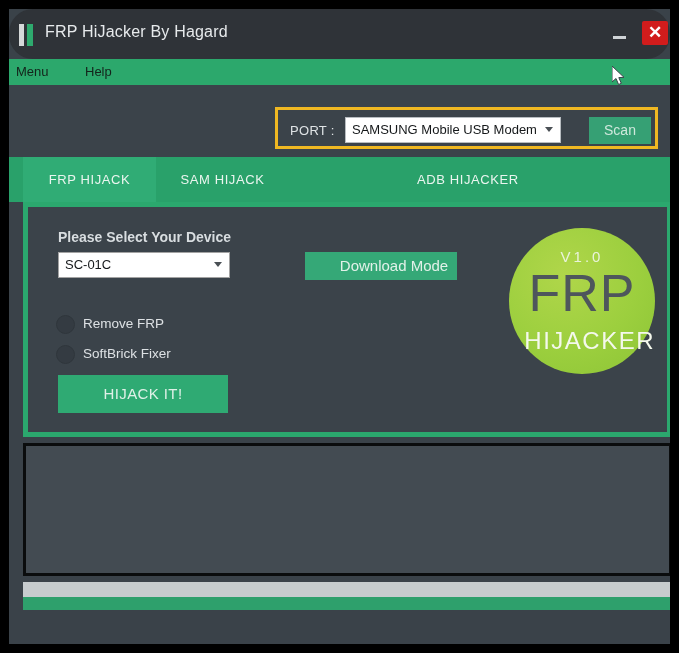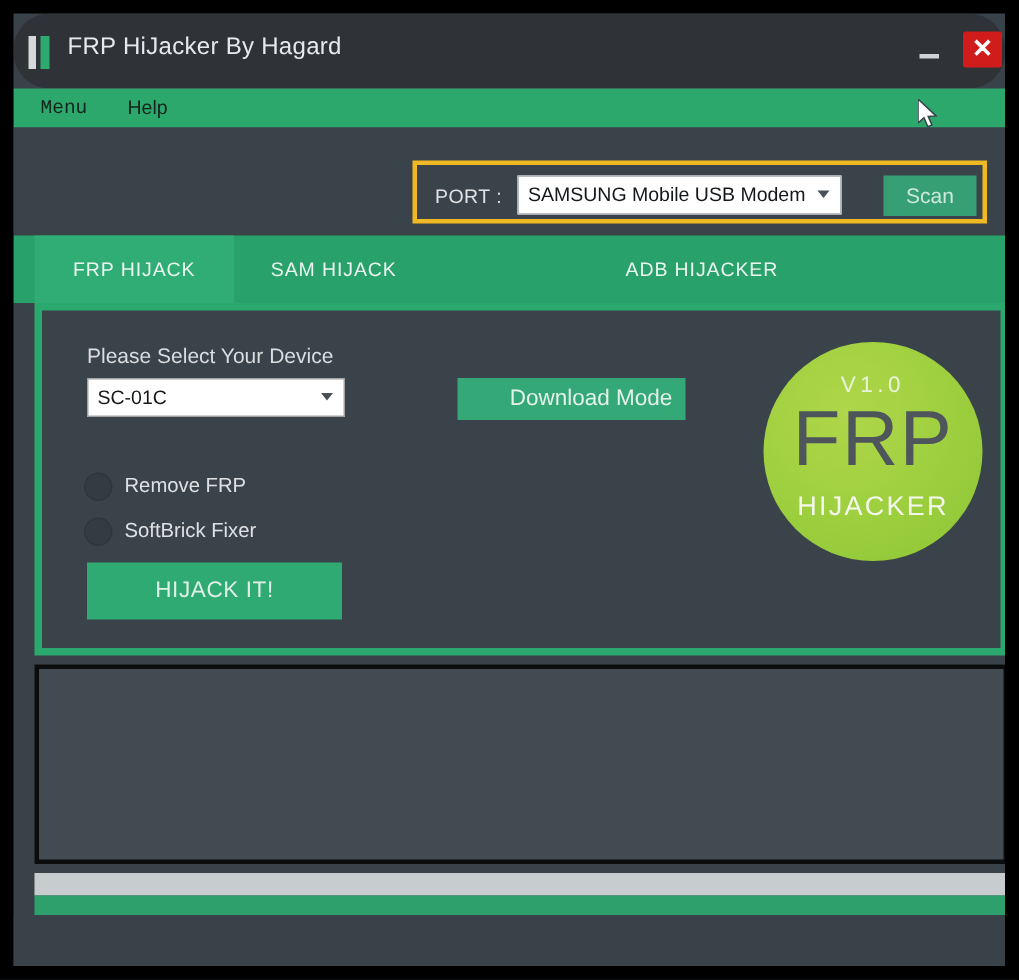--- a/index.html
+++ b/index.html
@@ -51,21 +51,21 @@
 
   
   .menubar{
     position:absolute;left:0;top:50px;width:661px;height:26px;
     background:#2ca86c;
   }
   .menu-item{
     position:absolute;top:4px;height:18px;line-height:18px;
     font-size:13px;color:#14231b;cursor:pointer;
   }
-  .menu-item.m0{left:18px;font-family:Liberation Mono, monospace;}
+  .menu-item.m0{left:7px;}
   .menu-item.m1{left:76px;}
 
   
   .port-band{
     position:absolute;left:0;top:76px;width:661px;height:72px;
     background:#3b434a;
   }
   .port-annot{
     position:absolute;left:266px;top:22px;width:383px;height:42px;
     border:3px solid #f0b822;box-sizing:border-box;
@@ -124,21 +124,21 @@
     position:absolute;left:14px;top:193px;width:649px;height:235px;
     background:#2ba86e;
   }
   .panel-inner{
     position:absolute;left:5px;top:5px;width:639px;height:225px;
     background:#3b434a;
   }
 
   .sel-label{
     position:absolute;left:30px;top:22px;
-    font-size:14px;color:#d8dde0;
+    font-size:14px;color:#d8dde0;font-weight:bold;
   }
   .dev-select{
     position:absolute;left:30px;top:45px;width:172px;height:26px;
     background:#ffffff;border:1px solid #a3a3a3;box-sizing:border-box;cursor:pointer;
   }
   .dev-select .val{
     position:absolute;left:6px;top:4px;font-size:13px;color:#15181a;
   }
 
   .radio-row{
@@ -181,22 +181,22 @@
   }
   .logo .v{
     position:absolute;left:0;top:20px;width:146px;text-align:center;
     font-size:15px;color:#e9f3da;letter-spacing:3px;
   }
   .logo .frp{
     position:absolute;left:0;top:36px;width:146px;text-align:center;
     font-size:52px;line-height:58px;color:#4e565c;letter-spacing:1px;
   }
   .logo .hj{
-    position:absolute;left:0;top:99px;width:146px;text-align:center;
-    font-size:18px;color:#f4f8ec;letter-spacing:1.5px;
+    position:absolute;left:0;top:99px;width:146px;text-align:right;
+    font-size:24px;color:#f4f8ec;letter-spacing:1.5px;
   }
 
   
   .log-box{
     position:absolute;left:14px;top:434px;width:649px;height:133px;
     background:#434b52;border:3px solid #0a0c0d;box-sizing:border-box;
   }
 
   
   .progress-track{

